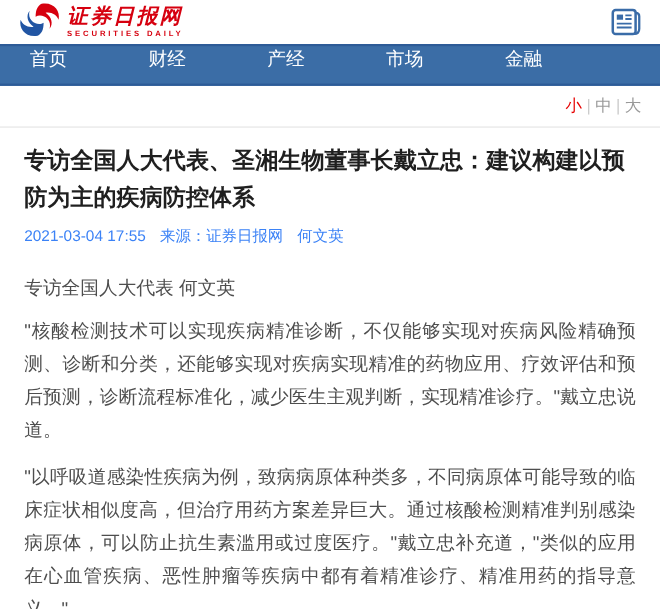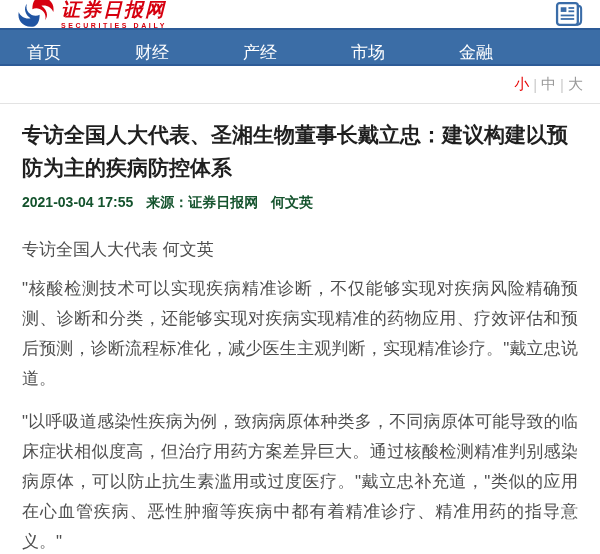--- a/index.html
+++ b/index.html
@@ -1,51 +1,51 @@
 <!DOCTYPE html>
 <html><head>
 <meta charset="utf-8">
 <style>
   * { margin:0; padding:0; box-sizing:border-box; }
   html,body { width:600px; height:554px; overflow:hidden; background:#fff;
     font-family:"Liberation Sans","DejaVu Sans",sans-serif; }
 
   
-  .site-header { height:28px; display:flex; align-items:center;
+  .site-header { height:40px; display:flex; align-items:center;
     justify-content:space-between; padding:0 16px 0 16px; background:#fff; }
   .logo { display:flex; align-items:center; gap:5px; cursor:pointer; }
   .logo-text { display:flex; flex-direction:column; line-height:1; }
   .logo-cn { font-family:"DejaVu Serif","Liberation Serif",serif;
     font-style:italic; font-weight:700; font-size:19px; color:#d6000f;
     letter-spacing:2px; }
   .logo-en { font-size:7px; font-weight:700; color:#d6000f;
     letter-spacing:2.6px; margin-top:3px; }
   .header-icon { width:30px; height:28px; display:flex; align-items:center;
     justify-content:center; cursor:pointer; }
 
   
   .main-nav { height:38px; background:#3b6da6;
     border-top:2px solid #2d5b97; border-bottom:2px solid #2d5b97;
-    display:flex; align-items:flex-end; padding-left:27px; }
+    display:flex; align-items:flex-start; padding-left:27px; }
   .nav-item { color:#fff; font-size:17px; margin-right:74px; cursor:pointer;
     white-space:nowrap; }
 
   
   .toolbar { height:38px; display:flex; align-items:center;
     justify-content:flex-end; padding-right:17px;
     border-bottom:1px solid #e3e3e3; font-size:15px; }
   .fs-opt { color:#999; cursor:pointer; }
   .fs-opt.active { color:#e60000; }
   .fs-sep { color:#ccc; margin:0 4px; }
 
   
   .article { padding:0 22px; }
   .article-title { font-size:21px; line-height:33px; font-weight:700;
     color:#1f1f1f; margin-top:14px; }
-  .article-meta { margin-top:10px; font-size:14px; color:#14532d;font-weight:bold; }
+  .article-meta { margin-top:10px; font-size:14px; color:#3b82f6; }
   .article-meta span { margin-right:9px; }
   .byline { margin-top:26px; font-size:17px; color:#4e4e4e; }
   .para { margin-top:13px; font-size:17px; line-height:30px; color:#4e4e4e;
     text-align:justify; }
 </style>
 </head>
 <body>
 
 <div class="site-header">
   <div class="logo">

